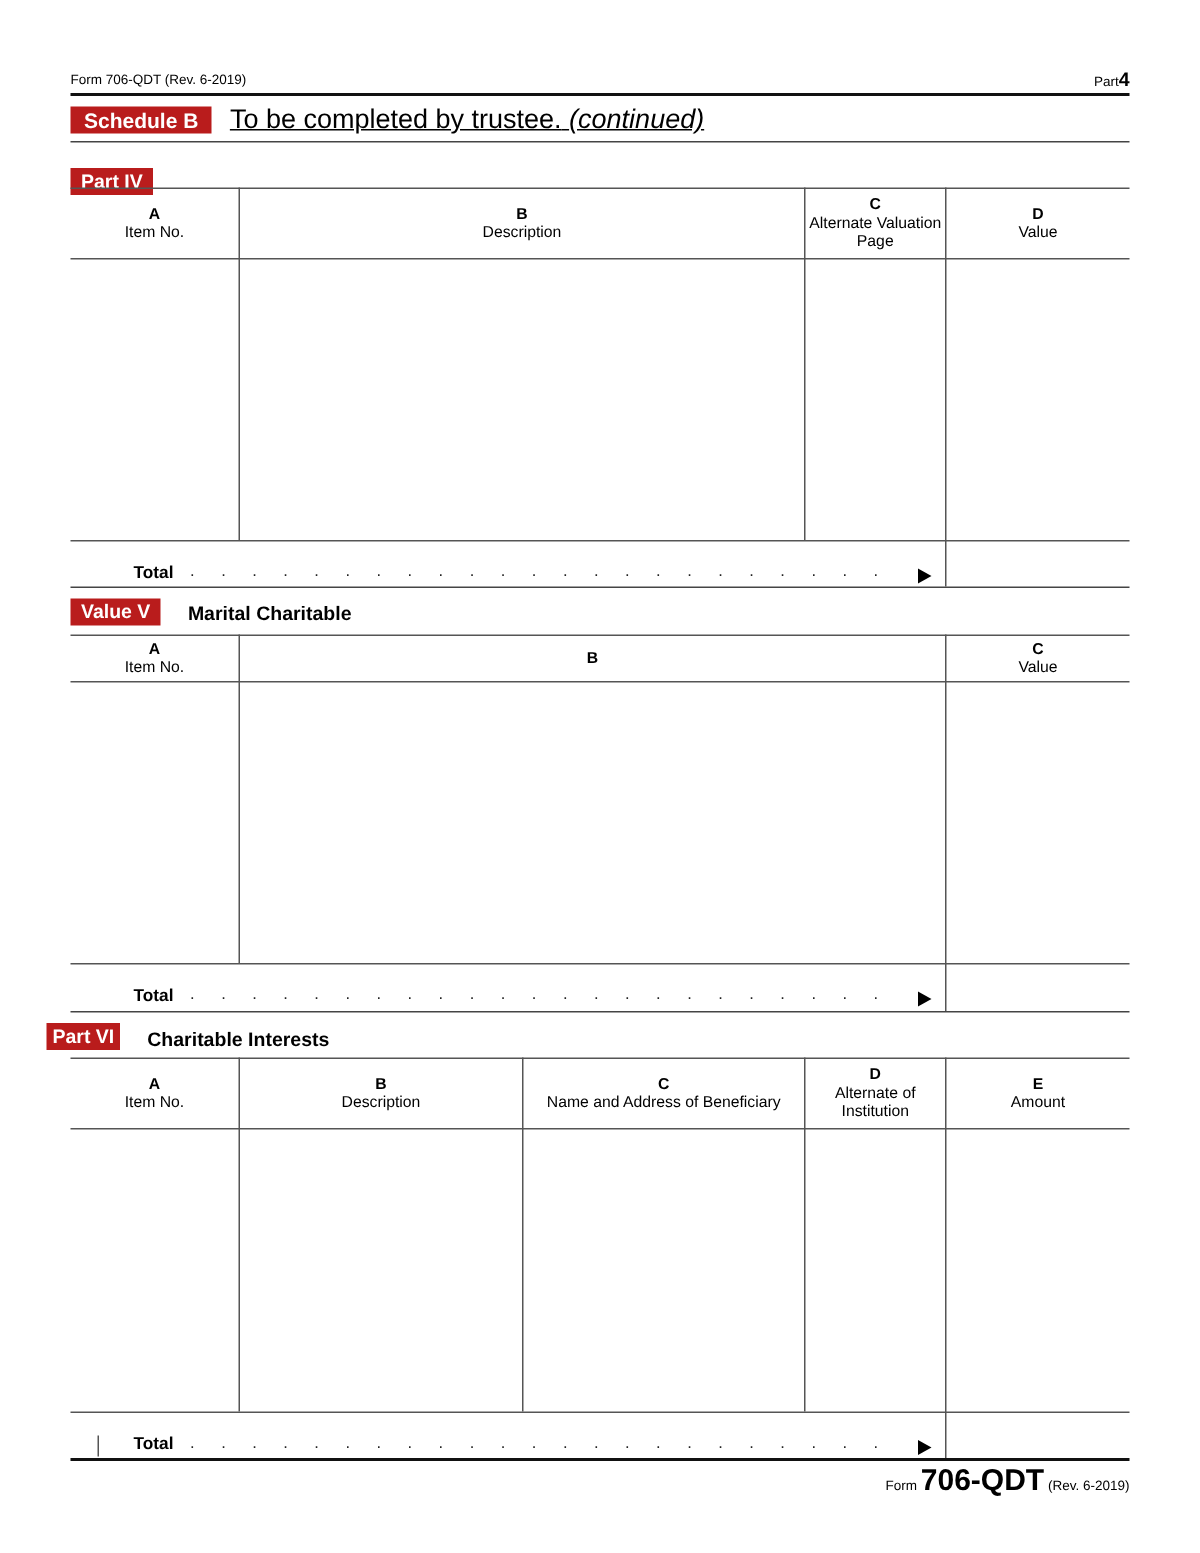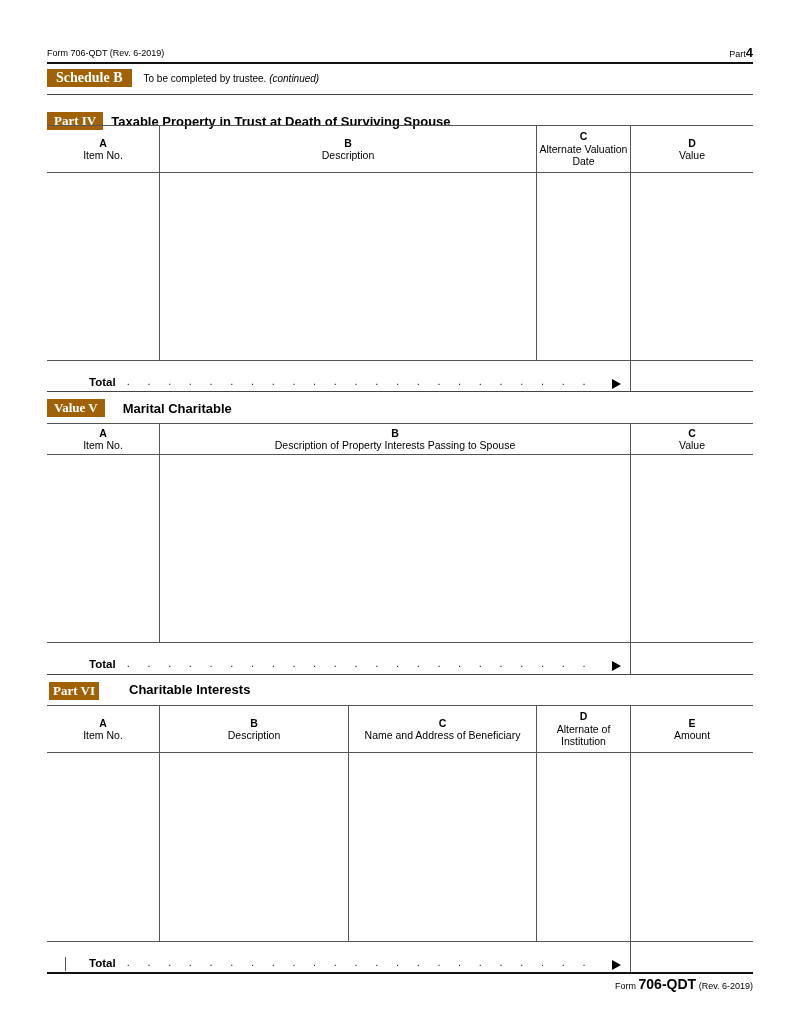--- a/index.html
+++ b/index.html
@@ -6,67 +6,66 @@
   body { width: 800px; height: 1035px; position: relative; overflow: hidden;
          font-family: "Liberation Sans", sans-serif; color: #000; }
   .abs { position: absolute; }
   .hline { position: absolute; left: 47px; width: 706px; height: 0; border-top: 1px solid #555; }
   .hline.thick { border-top: 2px solid #111; }
   .hline.med { border-top: 1.5px solid #444; }
   .vline { position: absolute; width: 0; border-left: 1px solid #555; }
   .formid { font-size: 9px; }
   .pageno { font-size: 9px; }
   .pageno b { font-size: 13px; }
-  .tag { background: #a16207; color: #fff; font-weight: bold; padding: 1px 7px; font-size: 13px; line-height: 16px; font-family: Liberation Serif, serif; }
+  .tag { background: #b91c1c; color: #fff; font-weight: bold; padding: 1px 7px; font-size: 13px; line-height: 16px; }
   .sched-text { font-size: 13px; }
   .sched-text i { font-style: italic; }
   .part-title { font-weight: bold; font-size: 13px; }
   .colhead { position: absolute; text-align: center; font-size: 10.5px; line-height: 12.5px; display: flex; flex-direction: column; justify-content: center; }
   .colhead .letter { font-weight: bold; }
   .total-label { position: absolute; font-weight: bold; font-size: 11.5px; margin-left: 23px; }
   .dots { position: absolute; font-size: 11px; letter-spacing: 7.3px; color: #222; overflow: hidden; white-space: nowrap; }
   .arrow { position: absolute; width: 0; height: 0; border-top: 5px solid transparent; border-bottom: 5px solid transparent; border-left: 9px solid #000; }
   .cell { position: absolute; }
   .footer { font-size: 9px; }
-  .footer b { font-size: 14px; }
+  .footer b { font-size: 20px; }
 </style>
 </head>
 <body>
 
 <div class="abs formid" style="left:47px; top:48px;">Form 706-QDT (Rev. 6-2019)</div>
 <div class="abs pageno" style="right:47px; top:45px;">
   <span>Part</span><b>4</b>
 </div>
 <div class="hline thick" style="top:62px;"></div>
 
 <div class="abs" style="left:47px; top:69px; display:flex; align-items:center; gap:12px;">
   <span class="tag" style="font-size:14px; padding:1px 9px;">Schedule B</span>
-  <span class="sched-text" style="font-size:10px;">
+  <span class="sched-text" style="font-size:18px;text-decoration:underline;">
     <span>To be completed by trustee.</span>
     <i>(continued)</i>
   </span>
 </div>
 <div class="hline med" style="top:94px;"></div>
 
 <div class="abs" style="left:47px; top:112px; display:flex; align-items:center; gap:8px;">
   <span class="tag">Part IV</span>
-  <span class="part-title">Taxable Property in Trust at Death of Surviving Spouse</span>
 </div>
 <div class="hline" style="top:125px;"></div>
 <div class="colhead" style="left:47px; top:126px; width:112px; height:46px;">
   <span class="letter">A</span>
   <span>Item No.</span>
 </div>
 <div class="colhead" style="left:160px; top:126px; width:376px; height:46px;">
   <span class="letter">B</span>
   <span>Description</span>
 </div>
 <div class="colhead" style="left:537px; top:126px; width:93px; height:46px;">
   <span class="letter">C</span>
-  <span>Alternate Valuation Date</span>
+  <span>Alternate Valuation Page</span>
 </div>
 <div class="colhead" style="left:631px; top:126px; width:122px; height:46px;">
   <span class="letter">D</span>
   <span>Value</span>
 </div>
 <div class="hline" style="top:172px;"></div>
 
 <div class="cell" style="left:47px; top:173px; width:112px; height:187px;"></div>
 <div class="cell" style="left:160px; top:173px; width:376px; height:187px;"></div>
 <div class="cell" style="left:537px; top:173px; width:93px; height:187px;"></div>
@@ -85,40 +84,39 @@
   <span class="tag">Value V</span>
   <span class="part-title">Marital Charitable</span>
 </div>
 <div class="hline" style="top:423px;"></div>
 <div class="colhead" style="left:47px; top:424px; width:112px; height:30px;">
   <span class="letter">A</span>
   <span>Item No.</span>
 </div>
 <div class="colhead" style="left:160px; top:424px; width:470px; height:30px;">
   <span class="letter">B</span>
-  <span>Description of Property Interests Passing to Spouse</span>
 </div>
 <div class="colhead" style="left:631px; top:424px; width:122px; height:30px;">
   <span class="letter">C</span>
   <span>Value</span>
 </div>
 <div class="hline" style="top:454px;"></div>
 <div class="cell" style="left:47px; top:455px; width:112px; height:187px;"></div>
 <div class="cell" style="left:160px; top:455px; width:470px; height:187px;"></div>
 <div class="cell" style="left:631px; top:455px; width:122px; height:187px;"></div>
 <div class="vline" style="left:159px; top:423px; height:219px;"></div>
 <div class="vline" style="left:630px; top:423px; height:251px;"></div>
 <div class="hline" style="top:642px;"></div>
 <div class="total-label" style="left:66px; top:658px;">Total</div>
 <div class="dots" style="left:106px; top:657px; width:495px;">. . . . . . . . . . . . . . . . . . . . . . . . . . . . . . . . . . . . . . . . . . . . . . . . . . . . . . . . . .</div>
 <div class="arrow" style="left:612px; top:661px;"></div>
 <div class="cell" style="left:631px; top:643px; width:122px; height:31px;"></div>
 <div class="hline med" style="top:674px;"></div>
 
-<div class="abs" style="left:49px; top:682px; display:flex; align-items:flex-start; gap:30px;">
+<div class="abs" style="left:31px; top:682px; display:flex; align-items:flex-end; gap:18px;">
   <span class="tag" style="padding:1px 4px;">Part VI</span>
   <span class="part-title">Charitable Interests</span>
 </div>
 <div class="hline" style="top:705px;"></div>
 <div class="colhead" style="left:47px; top:706px; width:112px; height:46px;">
   <span class="letter">A</span>
   <span>Item No.</span>
 </div>
 <div class="colhead" style="left:160px; top:706px; width:188px; height:46px;">
   <span class="letter">B</span>

